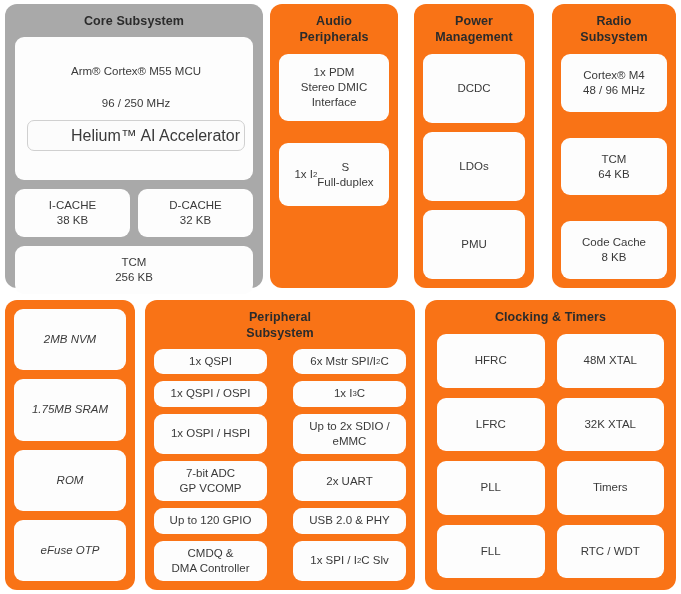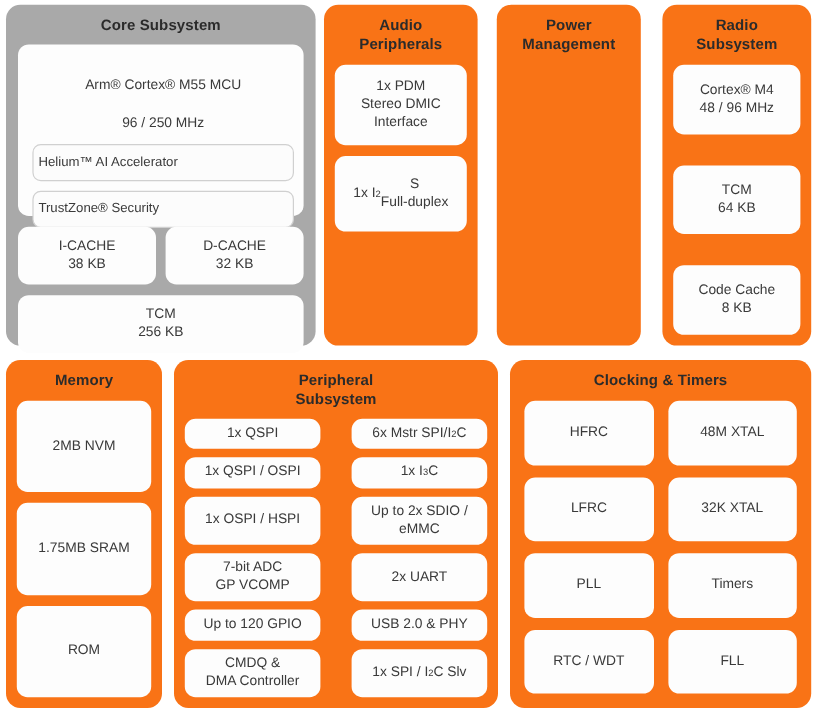--- a/index.html
+++ b/index.html
@@ -77,22 +77,22 @@
     font-size:11.5px;
     line-height:16px;
     color:#3a3a3a;
     white-space:pre-line;
     padding-bottom:9px;
   }
   .subcard{
     border:1px solid #d0d0d0;
     border-radius:7px;
     background:#fcfcfc;
-    text-align:left;
-    font-size:11px;
+    text-align:right;
+    font-size:16px;
     line-height:15px;
     color:#3a3a3a;
     padding:7px 4px;
     margin-bottom:8px;
   }
   .subcard:last-child{margin-bottom:0;}
 
   .row2{display:flex;gap:8px;flex:none;}
   .row2 .card{flex:1;}
 
@@ -106,70 +106,74 @@
   <div class="panel dark" style="left:5px;top:4px;width:258px;height:284px;">
     <div class="panel-title">Core Subsystem</div>
     <div class="cards" style="padding:8px 10px 10px 10px;gap:9px;">
 
       <div class="card big" style="height:143px;">
         <div class="card-head">
           <span>Arm® Cortex® M55 MCU</span><br>
           <span>96 / 250 MHz</span>
         </div>
         <div class="subcard">Helium™ AI Accelerator</div>
-        <div class="subcard">TrustZone® Security</div>
       </div>
 
       <div class="row2" style="height:48px;">
         <div class="card">I-CACHE
 38 KB</div>
         <div class="card">D-CACHE
 32 KB</div>
       </div>
 
       <div class="card" style="flex:none;height:48px;">TCM
 256 KB</div>
     </div>
   </div>
 
   <div class="panel" style="left:270px;top:4px;width:128px;height:284px;">
     <div class="panel-title">Audio
 Peripherals</div>
-    <div class="cards" style="flex:none;padding:9px 9px 0 9px;gap:9px;">
+    <div class="cards" style="flex:none;padding:9px 9px 0 9px;gap:22px;">
       <div class="card" style="flex:none;height:67px;">1x PDM
 Stereo DMIC
 Interface</div>
       <div class="card" style="flex:none;height:63px;">1x I<sup>2</sup>S<br>Full-duplex</div>
     </div>
   </div>
 
   <div class="panel" style="left:414px;top:4px;width:120px;height:284px;">
     <div class="panel-title">Power
 Management</div>
+    <div class="cards" style="padding:9px;gap:9px;">
+      <div class="card">DCDC</div>
+      <div class="card">LDOs</div>
+      <div class="card">PMU</div>
+    </div>
   </div>
 
   <div class="panel" style="left:552px;top:4px;width:124px;height:284px;">
     <div class="panel-title">Radio
 Subsystem</div>
     <div class="cards" style="padding:9px;gap:26px;">
       <div class="card">Cortex® M4
 48 / 96 MHz</div>
       <div class="card">TCM
 64 KB</div>
       <div class="card">Code Cache
 8 KB</div>
     </div>
   </div>
 
   <div class="panel" style="left:5px;top:300px;width:130px;height:290px;">
-    <div class="panel-title">Memory</div>
-    <div class="cards" style="padding:9px;gap:9px;">
+    <div class="cards" style="padding:9px;gap:9px;font-style:italic;">
       <div class="card">2MB NVM</div>
       <div class="card">1.75MB SRAM</div>
       <div class="card">ROM</div>
+      <div class="card">eFuse OTP</div>
     </div>
   </div>
 
   <div class="panel" style="left:145px;top:300px;width:270px;height:290px;">
     <div class="panel-title">Peripheral
 Subsystem</div>
     <div class="cards grid" style="padding:8px 9px 9px 9px;gap:7px 26px;">
       <div class="card">1x QSPI</div>
       <div class="card">6x Mstr SPI/I<sup>2</sup>C</div>
       <div class="card">1x QSPI / OSPI</div>
@@ -190,18 +194,18 @@
 
   <div class="panel" style="left:425px;top:300px;width:251px;height:290px;">
     <div class="panel-title">Clocking &amp; Timers</div>
     <div class="cards grid" style="padding:9px 12px 12px 12px;gap:10px 12px;">
       <div class="card">HFRC</div>
       <div class="card">48M XTAL</div>
       <div class="card">LFRC</div>
       <div class="card">32K XTAL</div>
       <div class="card">PLL</div>
       <div class="card">Timers</div>
+      <div class="card">FLL</div>
       <div class="card">RTC / WDT</div>
-      <div class="card">FLL</div>
     </div>
   </div>
 
 </div>
 
 </body></html>

